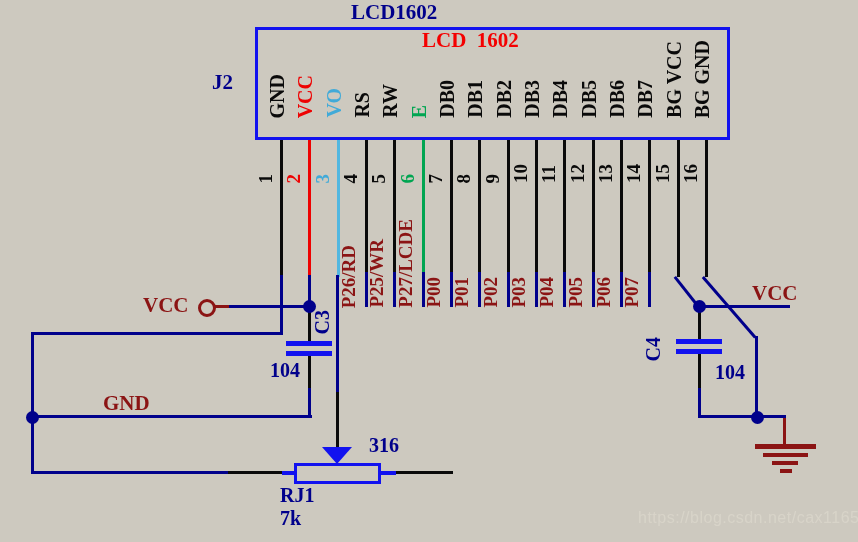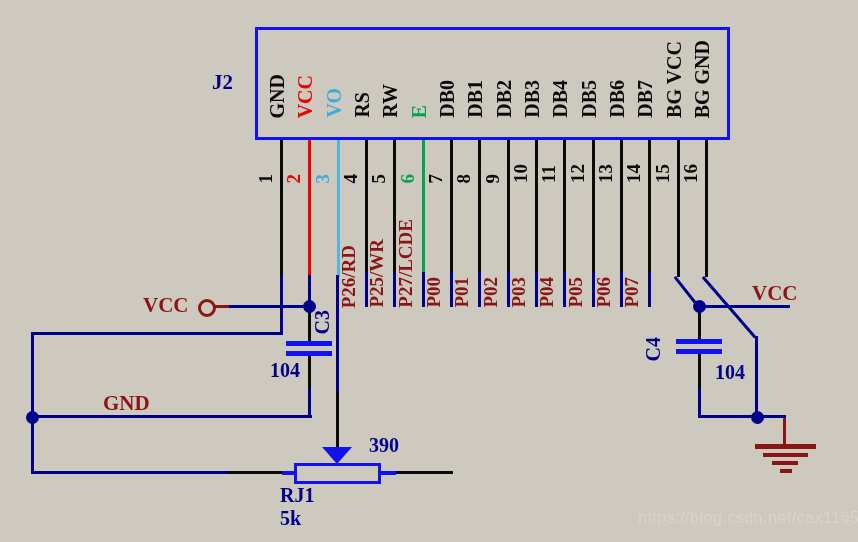--- a/index.html
+++ b/index.html
@@ -31,21 +31,23 @@
   #vcc-terminal-circle{position:absolute;left:198px;top:299px;width:12px;height:12px;
      border:3px solid #8b1414;border-radius:50%;background:transparent;}
   .fs21{font-size:21px}.fs20{font-size:20px}.fs19{font-size:19px}
   #watermark{font-family:"Liberation Sans","DejaVu Sans",sans-serif;font-weight:normal;font-size:16px;letter-spacing:.5px;}
 </style>
 </head>
 <body>
 
 <div id="canvas">
 
+  <div class="t fs21 ink-navy" style="left:351px;top:1px;">LCD1602</div>
   <div id="lcd-box"></div>
+  <div class="t fs21 ink-brightred" style="left:422px;top:29px;">LCD  1602</div>
   <div class="t fs21 ink-navy" style="left:212px;top:71px;">J2</div>
 
   <div id="pin-layer">
       <div class="t v fs20 ink-black" style="left: 267px; bottom: 424px;">GND</div>
       <div class="t v fs19 ink-black" style="left: 256px; bottom: 359px;">1</div>
       <div class="t v fs20 ink-red" style="left: 295px; bottom: 424px;">VCC</div>
       <div class="t v fs19 ink-red" style="left: 284px; bottom: 359px;">2</div>
       <div class="t v fs20 ink-cyan" style="left: 324px; bottom: 424px;">VO</div>
       <div class="t v fs19 ink-cyan" style="left: 313px; bottom: 359px;">3</div>
       <div class="t v fs20 ink-black" style="left: 352px; bottom: 424px;">RS</div>
@@ -161,19 +163,19 @@
   <div id="vcc-terminal-circle"></div>
 
   <div class="t v fs20 ink-navy" style="left:312px;bottom:208px;">C3</div>
   <div class="t fs20 ink-navy" style="left:270px;top:360px;">104</div>
 
   <div class="t v fs20 ink-navy" style="left:643px;bottom:181px;">C4</div>
   <div class="t fs20 ink-navy" style="left:715px;top:362px;">104</div>
 
   <div id="pot-body"></div>
   <div id="pot-wiper-arrow"></div>
-  <div class="t fs20 ink-navy" style="left:369px;top:435px;">390</div>
+  <div class="t fs20 ink-navy" style="left:369px;top:435px;">316</div>
   <div class="t fs20 ink-navy" style="left:280px;top:485px;font-family:Liberation Serif, serif;">RJ1</div>
-  <div class="t fs20 ink-navy" style="left:280px;top:508px;">5k</div>
+  <div class="t fs20 ink-navy" style="left:280px;top:508px;">7k</div>
 
   <div class="t ink-watermark" id="watermark" style="left:638px;top:510px;">https://blog.csdn.net/cax1165</div>
 
 </div>
 
 </body></html>

